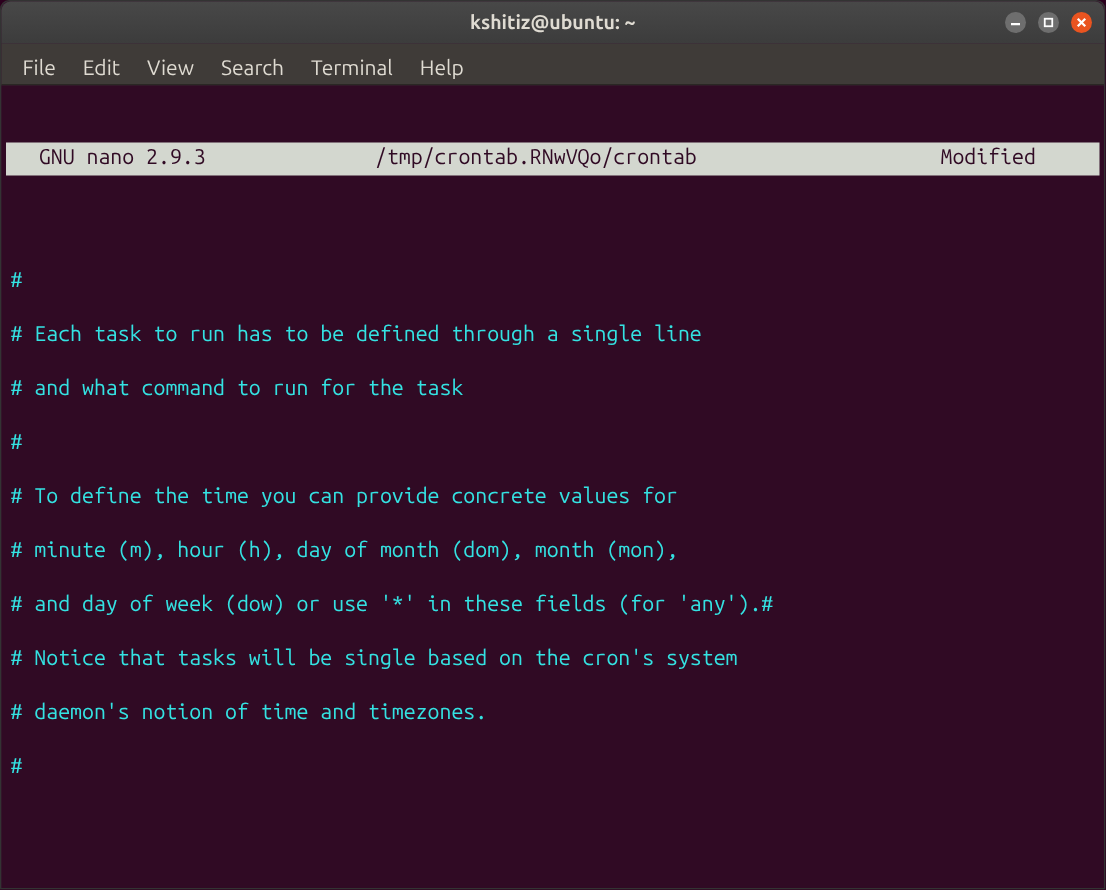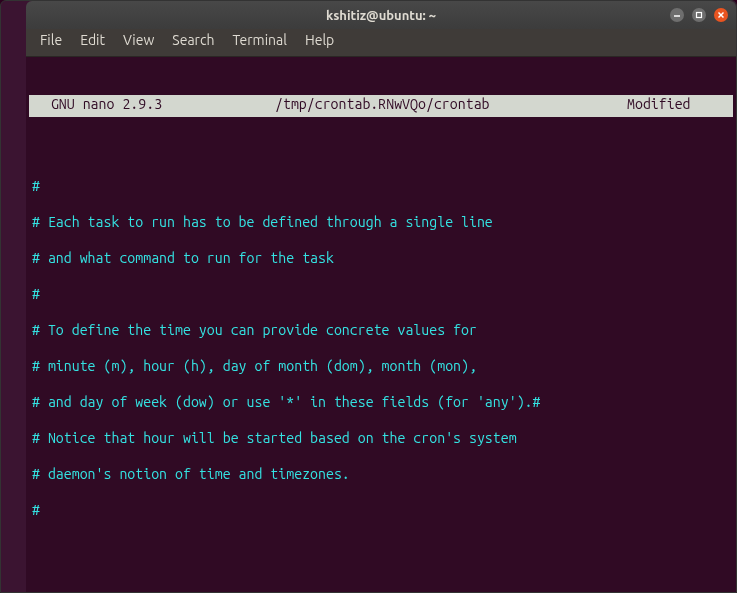--- a/index.html
+++ b/index.html
@@ -15,21 +15,20 @@
       overflow: hidden;
     }
     .window {
       width: 100%;
       height: 100%;
       display: flex;
       flex-direction: column;
       background: #3b1431;
       border: 1px solid #333;
       border-radius: 6px 6px 0 0;
-      padding-left: 25px;
     }
     .titlebar {
       height: 28px;
       background: linear-gradient(to bottom, #484848, #3c3c3c);
       border-radius: 6px 6px 0 0;
       display: flex;
       align-items: center;
       justify-content: center;
       position: relative;
       color: #dfdbd2;
@@ -55,21 +54,21 @@
       color: #fff;
       cursor: pointer;
     }
     .btn-min { background: #6e6e6e; }
     .btn-max { background: #6e6e6e; }
     .btn-close { background: #e95420; }
     .menubar {
       height: 28px;
       background: #3f3b38;
       display: flex;
-      align-items: flex-start;
+      align-items: flex-end;
       padding: 0 6px;
       gap: 2px;
       color: #dfdbd2;
       font-family: "Ubuntu", sans-serif;
       font-size: 14px;
       border-bottom: 1px solid #2a2724;
     }
     .menu-item {
       padding: 3px 8px;
       cursor: pointer;
@@ -161,21 +160,21 @@
       <span class="nano-right">Modified </span>
     </div>
 <span class="line"></span>
 <span class="line comment">#</span>
 <span class="line comment"># Each task to run has to be defined through a single line</span>
 <span class="line comment"># and what command to run for the task</span>
 <span class="line comment">#</span>
 <span class="line comment"># To define the time you can provide concrete values for</span>
 <span class="line comment"># minute (m), hour (h), day of month (dom), month (mon),</span>
 <span class="line comment"># and day of week (dow) or use '*' in these fields (for 'any').#</span>
-<span class="line comment"># Notice that hour will be started based on the cron's system</span>
+<span class="line comment"># Notice that tasks will be single based on the cron's system</span>
 <span class="line comment"># daemon's notion of time and timezones.</span>
 <span class="line comment">#</span>
 
 
 
 
 
 
 
 

